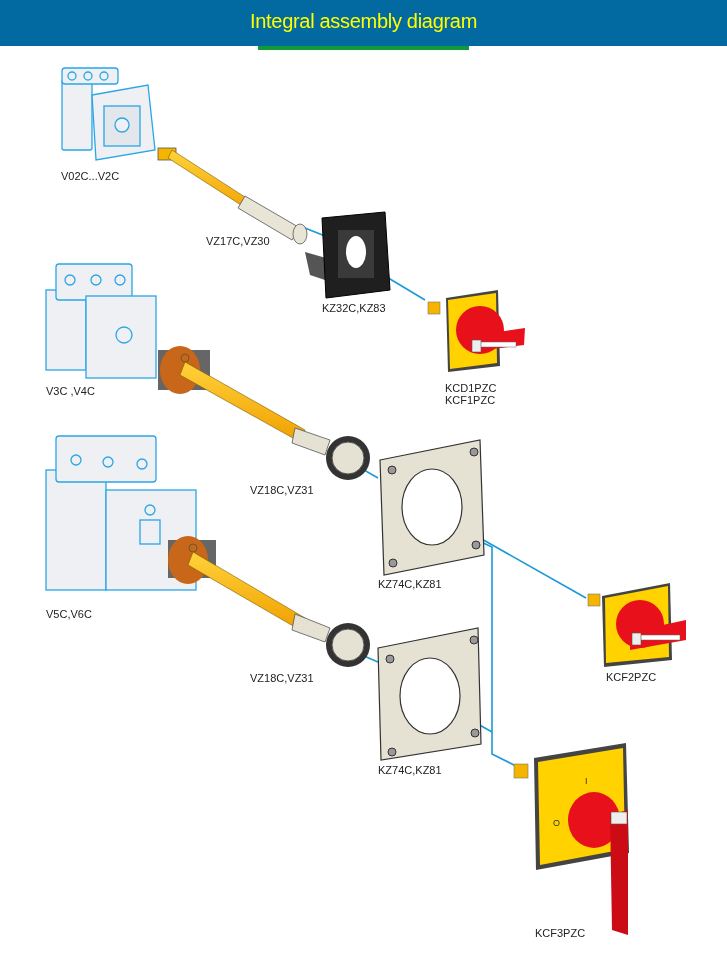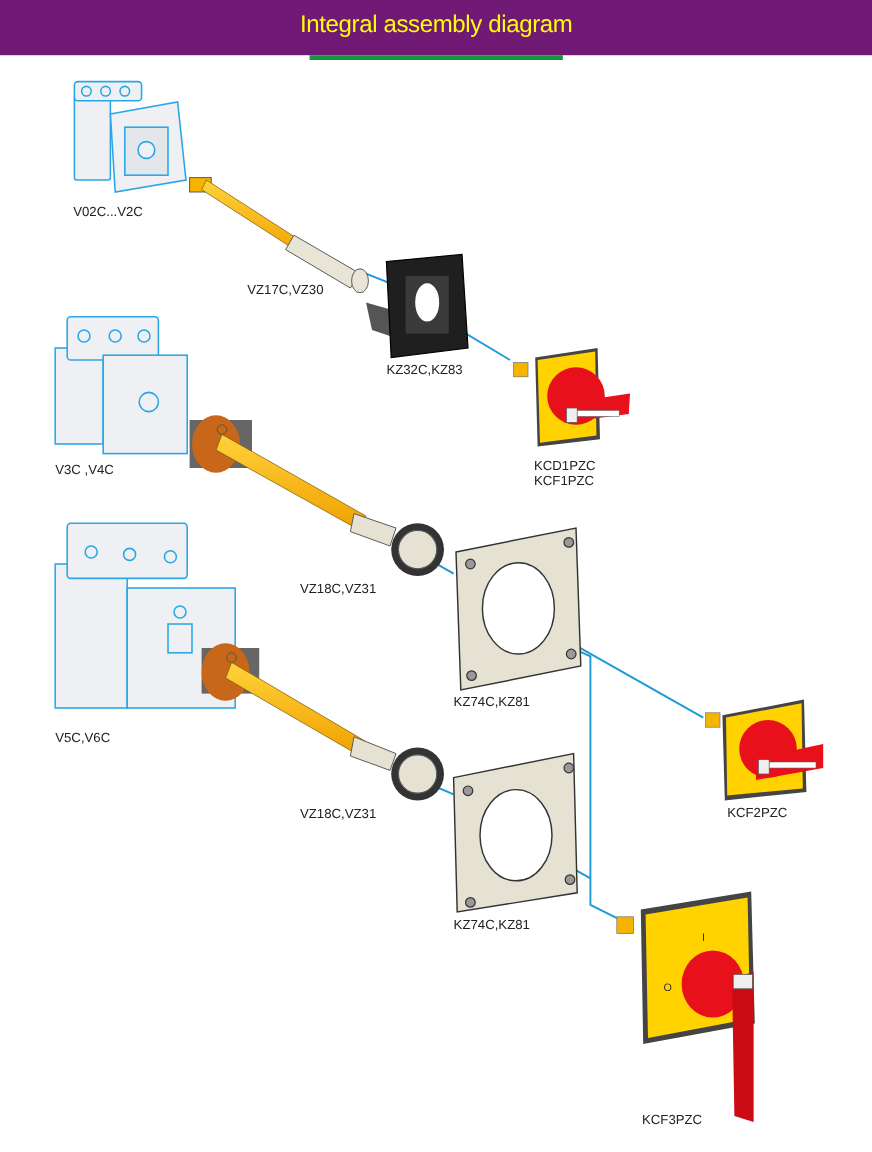--- a/index.html
+++ b/index.html
@@ -1,17 +1,17 @@
 <!DOCTYPE html>
 <html><head>
 <meta charset="utf-8">
 <style>
   html,body{margin:0;padding:0;background:#fff;}
   body{width:727px;height:960px;position:relative;overflow:hidden;font-family:"Liberation Sans",sans-serif;}
-  .header{position:absolute;left:0;top:0;width:727px;height:46px;background:#701a75;}
+  .header{position:absolute;left:0;top:0;width:727px;height:46px;background:#0369a1;}
   .title{position:absolute;left:0;top:10px;width:727px;text-align:center;color:#ffff00;font-size:20px;letter-spacing:-0.3px;}
   .underline{position:absolute;left:258px;top:46px;width:211px;height:4px;background:#119a3a;}
   svg{position:absolute;left:0;top:0;}
   .lbl{font-family:"Liberation Sans",sans-serif;font-size:11px;fill:#222;}
 </style>
 </head>
 <body>
 
 <div class="header">
   <div class="title">Integral assembly diagram</div>

